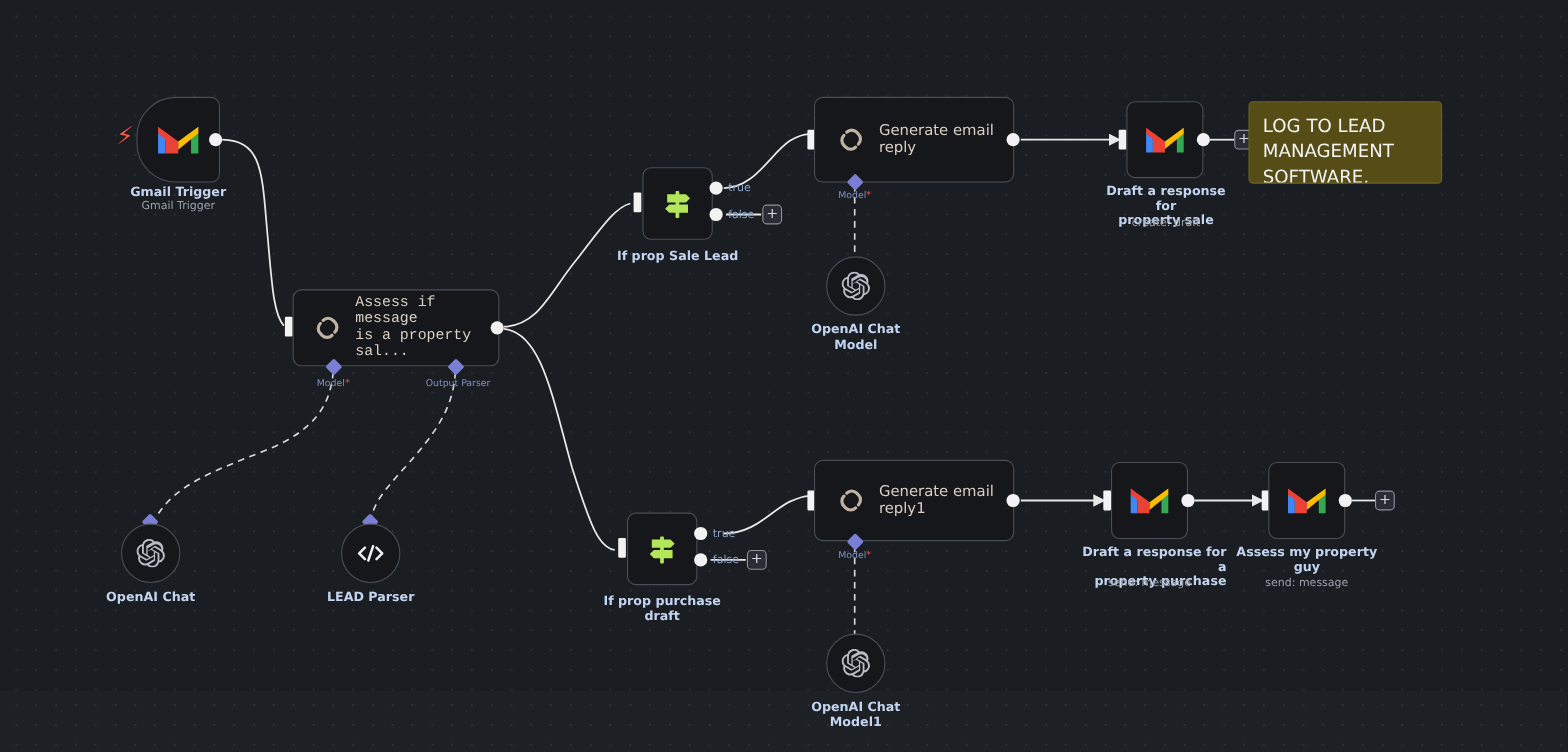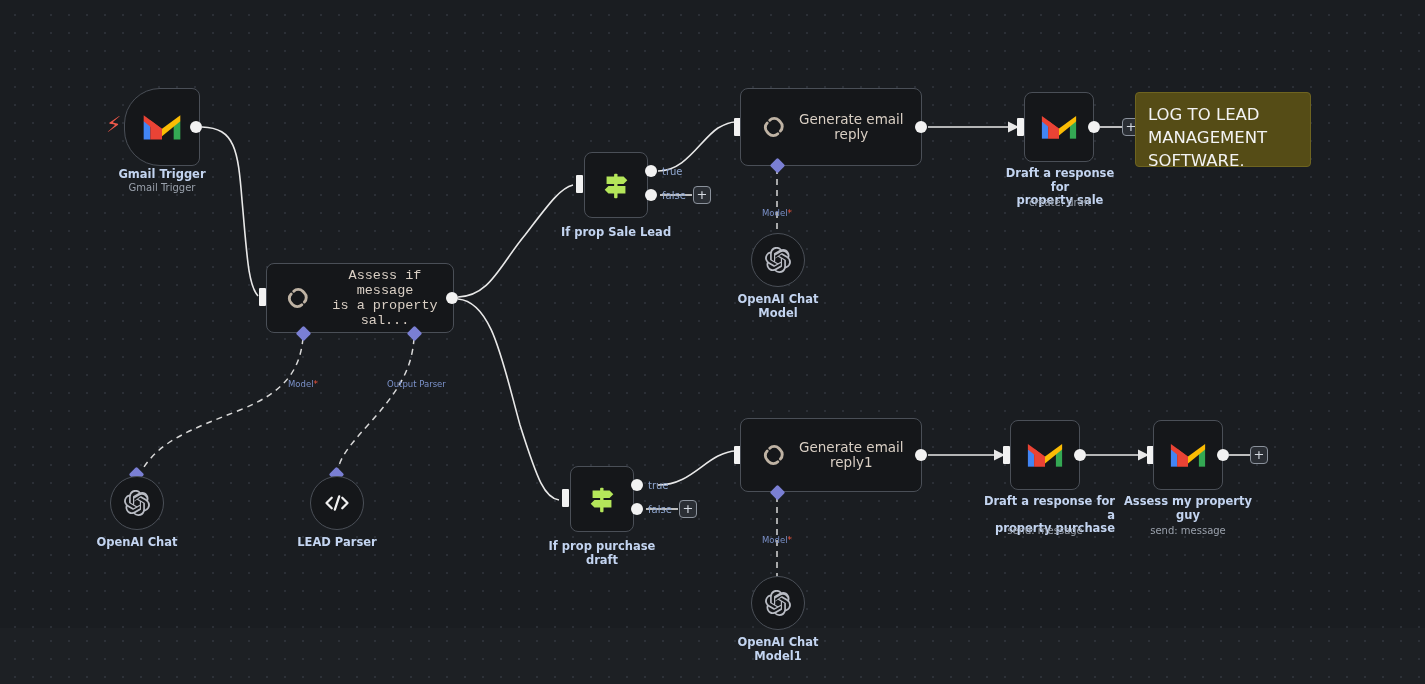--- a/index.html
+++ b/index.html
@@ -25,21 +25,20 @@
     background-position: 6px 4px;
   }
   #edges { position:absolute; left:0; top:0; width:1425px; height:684px; pointer-events:none; }
 
   
   .node {
     position: absolute;
     background: #15171a;
     border: 1px solid #4a4f57;
     border-radius: 8px;
-    text-align: center;
   }
   .node.trigger { border-radius: 36px 8px 8px 36px; }
   .node-inner { width:100%; height:100%; display:flex; align-items:center; }
   .node-icon { flex: 0 0 auto; display:flex; align-items:center; justify-content:center; }
   .node-text {
     color: #d9cfc4; font-size: 13.5px; line-height: 15px;
     padding-left: 8px; padding-right: 6px;
   }
 
   
@@ -76,21 +75,21 @@
     font-size:13px; line-height:15px; text-align:center;
   }
   .io-label {
     position:absolute; color:#8fa6cf; font-size:10px; line-height:11px;
   }
   .diamond {
     position:absolute; width:11px; height:11px; background:#7a7fd4;
     transform: rotate(45deg); border-radius:1.5px;
   }
   .diamond-label {
-    position:absolute; color:#7b91c9; font-size:8.5px; line-height:10px; white-space:nowrap;margin-top:35px;
+    position:absolute; color:#7b91c9; font-size:8.5px; line-height:10px; white-space:nowrap;
   }
   .req-star { color:#e8503a; font-size:9px; }
 
   
   .sticky {
     position:absolute;
     background:#554c16; border:1px solid #6e6420; border-radius:4px;
     color:#f3f3f3; font-size:16.5px; line-height:23px;
     padding:10px 12px; overflow:hidden;
   }

